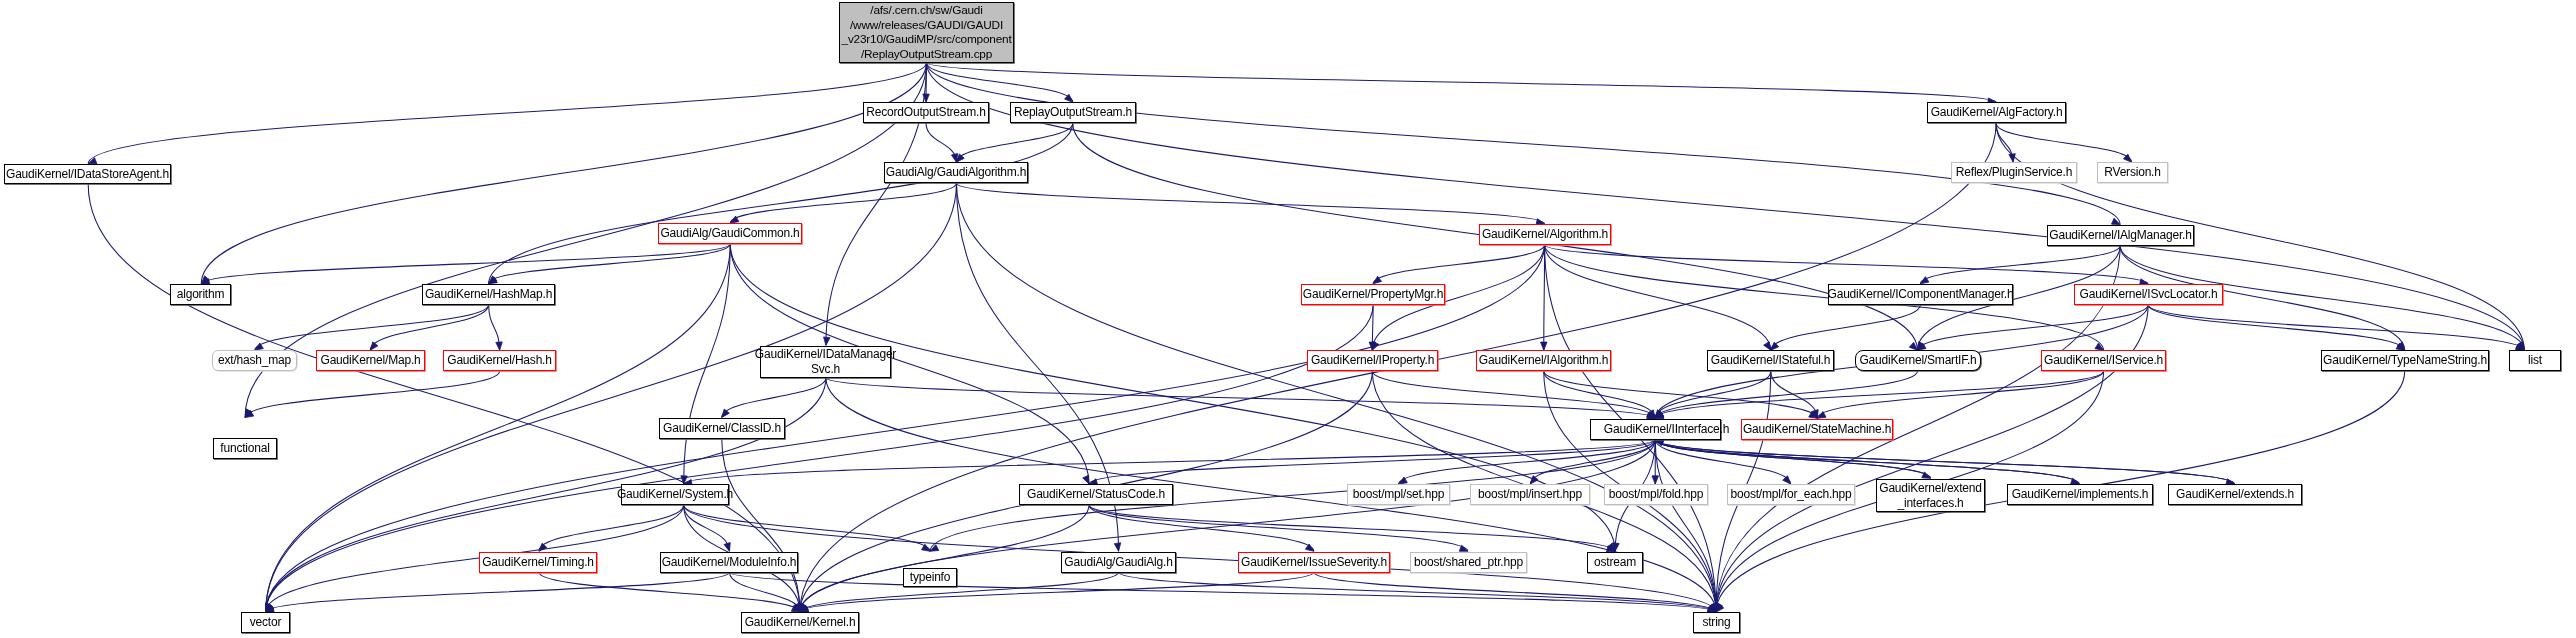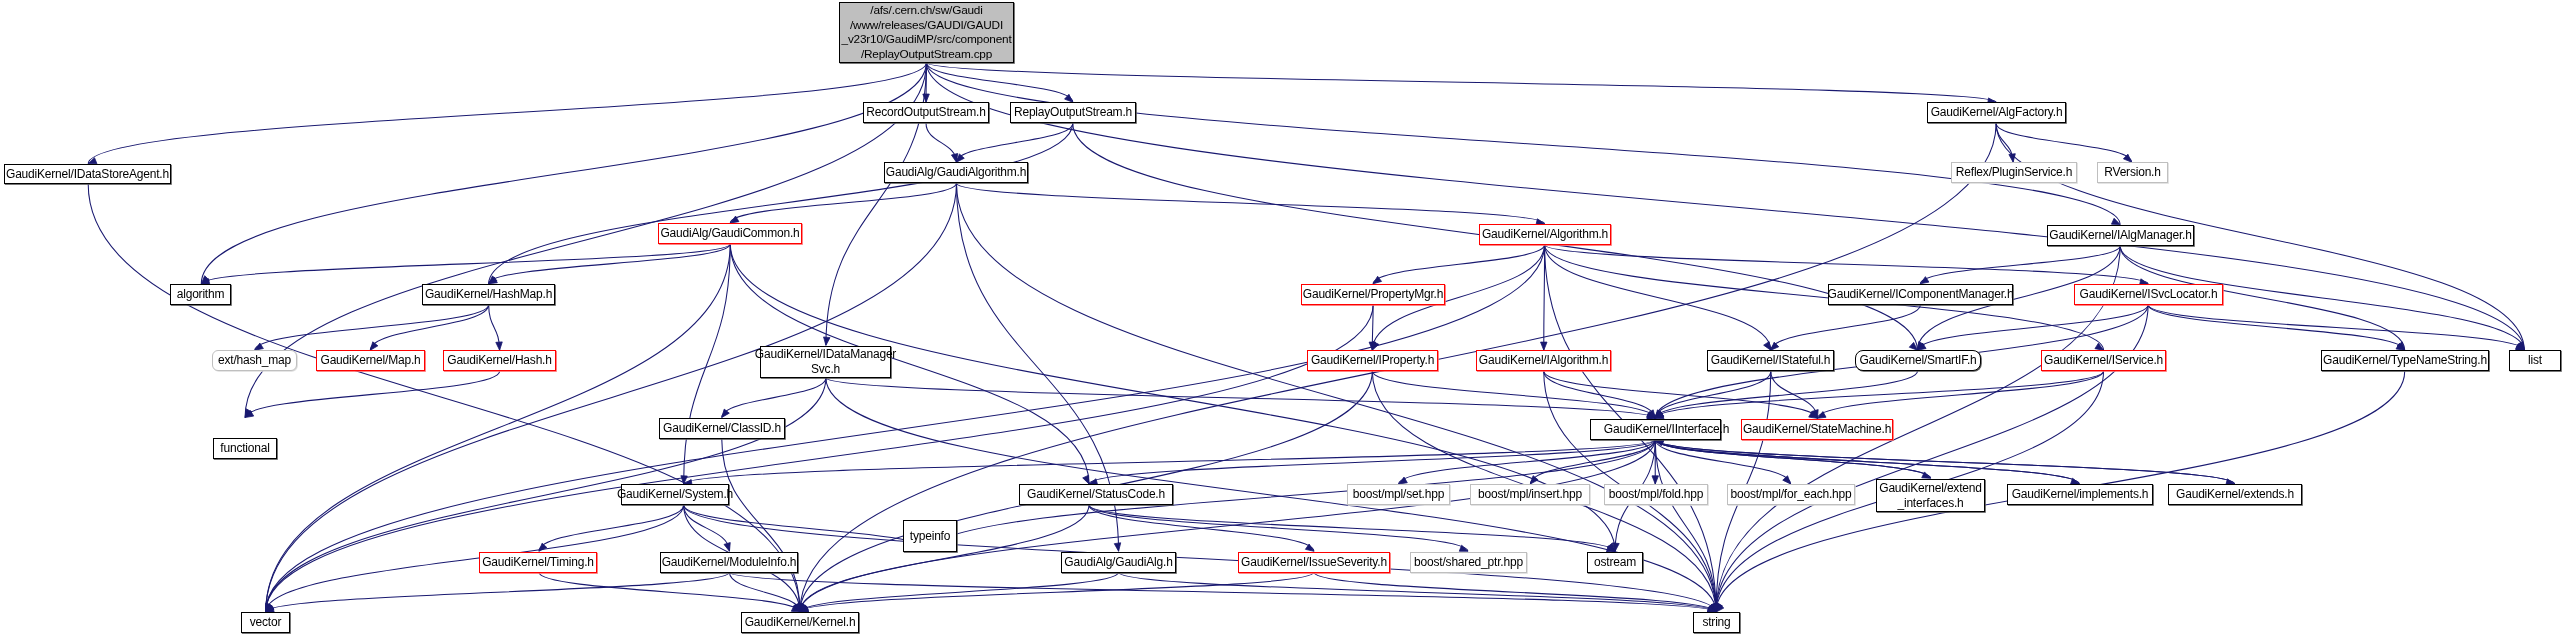--- a/index.html
+++ b/index.html
@@ -280,21 +280,21 @@
       <div class="node gray" style="left: 1347px; top: 484px; width: 103px; height: 21px;">boost/mpl/set.hpp</div>
       <div class="node gray" style="left: 1470px; top: 484px; width: 120px; height: 21px;">boost/mpl/insert.hpp</div>
       <div class="node gray" style="left: 1604px; top: 484px; width: 104px; height: 21px;">boost/mpl/fold.hpp</div>
       <div class="node gray" style="left: 1727px; top: 484px; width: 128px; height: 21px;">boost/mpl/for_each.hpp</div>
       <div class="node normal multi" style="left: 1876px; top: 479px; width: 109px; height: 33px;">GaudiKernel/extend
 _interfaces.h</div>
       <div class="node normal" style="left: 2007px; top: 484px; width: 146px; height: 21px;">GaudiKernel/implements.h</div>
       <div class="node normal" style="left: 2168px; top: 484px; width: 134px; height: 21px;">GaudiKernel/extends.h</div>
       <div class="node red" style="left: 479px; top: 552px; width: 118px; height: 21px;">GaudiKernel/Timing.h</div>
       <div class="node normal" style="left: 660px; top: 552px; width: 138px; height: 21px;">GaudiKernel/ModuleInfo.h</div>
-      <div class="node normal" style="left: 903px; top: 520px; width: 54px; height: 32px;">typeinfo</div>
+      <div class="node normal" style="left: 903px; top: 568px; width: 54px; height: 19px;">typeinfo</div>
       <div class="node normal" style="left: 1061px; top: 552px; width: 115px; height: 21px;">GaudiAlg/GaudiAlg.h</div>
       <div class="node red" style="left: 1238px; top: 552px; width: 152px; height: 21px;">GaudiKernel/IssueSeverity.h</div>
       <div class="node gray" style="left: 1410px; top: 552px; width: 117px; height: 21px;">boost/shared_ptr.hpp</div>
       <div class="node normal" style="left: 1587px; top: 552px; width: 56px; height: 21px;">ostream</div>
       <div class="node normal" style="left: 241px; top: 612px; width: 49px; height: 21px;">vector</div>
       <div class="node normal" style="left: 741px; top: 612px; width: 118px; height: 21px;">GaudiKernel/Kernel.h</div>
       <div class="node normal" style="left: 1693px; top: 612px; width: 47px; height: 21px;">string</div>
     </div>
 </div>
 

